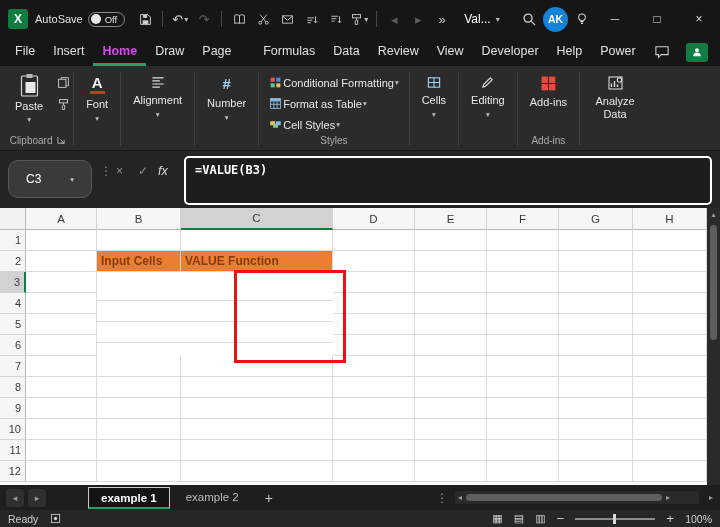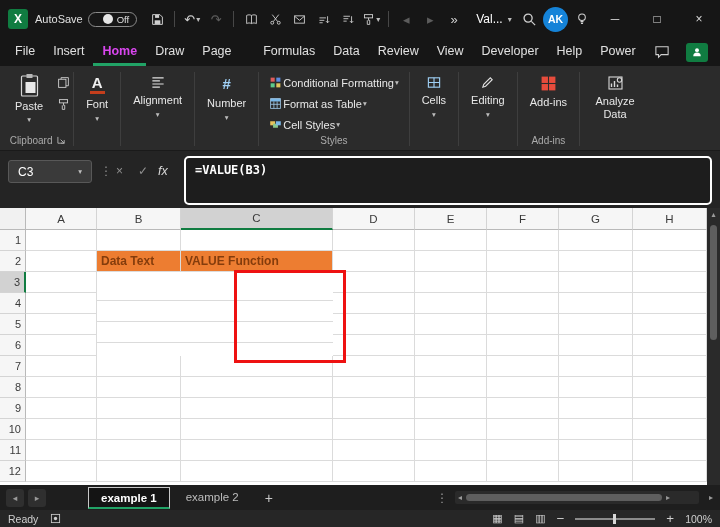--- a/index.html
+++ b/index.html
@@ -9,21 +9,21 @@
   button { background:none; border:0; font-family:inherit; cursor:default; }
 
   
   .titlebar { position:absolute; top:0; left:0; right:0; height:38px; background:#161616;
               display:flex; align-items:center; color:#d8d8d8; }
   .excel-logo { width:20px; height:20px; background:#107C41; border-radius:3px; color:#fff;
                 font-weight:bold; font-size:12px; display:flex; align-items:center; justify-content:center;
                 margin:0 7px 0 8px; flex:none; }
   .autosave { display:flex; align-items:center; gap:5px; color:#e0e0e0; font-size:11px; margin-right:8px; }
   .pill { display:flex; align-items:center; gap:4px; border:1px solid #8a8a8a; border-radius:9px;
-          padding:1px 7px 1px 14px; font-size:9.5px; color:#e0e0e0; }
+          padding:1px 7px 1px 2px; font-size:9.5px; color:#e0e0e0; }
   .knob { width:10px; height:10px; border-radius:50%; background:#e6e6e6; }
   .tb-btn { color:#cfcfcf; font-size:13px; height:28px; min-width:24px; display:flex;
             align-items:center; justify-content:center; gap:1px; }
   .tb-btn .cd { font-size:8px; color:#bdbdbd; }
   .tb-btn.dim { opacity:.38; }
   .tb-sep { width:1px; height:16px; background:#474747; margin:0 5px; flex:none; }
   .doc-title { color:#fff; font-size:12px; display:flex; align-items:center; gap:5px; margin-left:10px; }
   .doc-title .cd { font-size:8px; color:#bdbdbd; }
   .spacer { flex:1; }
   .avatar { width:25px; height:25px; border-radius:50%; background:#1583D8; color:#fff; font-size:10.5px;
@@ -61,23 +61,23 @@
   .style-rows { display:flex; flex-direction:column; padding-top:4px; }
   .style-row { display:flex; align-items:center; gap:1px; font-size:11px; color:#e8e8e8;
                height:21px; padding:0 7px; }
   .style-row .lab { white-space:nowrap; }
   .analyze { width:64px; text-align:center; }
   .analyze .lab2 { font-size:11px; line-height:13px; }
 
   
   .formulabar { position:absolute; top:150px; left:0; right:0; height:58px; background:#242424;
                 border-top:1px solid #1a1a1a; }
-  .namebox { position:absolute; left:8px; top:9px; width:84px; height:23px; background:#3a3a3a;
-             border:1px solid #585858; border-radius:3px; color:#fff; font-size:12px; display:flex;
-             align-items:center; justify-content:space-between; padding:0 9px; }
+  .namebox { position:absolute; left:8px; top:9px; width:84px; height:38px; background:#3a3a3a;
+             border:1px solid #585858; border-radius:10px; color:#fff; font-size:12px; display:flex;
+             align-items:center; justify-content:space-between; padding:0 17px; }
   .fb-glyph { position:absolute; top:13px; font-size:12px; color:#8f8f8f; }
   .fx { font-style:italic; color:#d8d8d8; font-size:12.5px; }
   .formula-input { position:absolute; left:184px; right:8px; top:5px; height:49px;
                    border:2px solid #ffffff; border-radius:5px; background:#1d1d1d; color:#ffffff;
                    font-family:"DejaVu Sans Mono", monospace; font-size:12px; padding:5px 9px;font-weight:bold; }
 
   
   .gridwrap { position:absolute; top:208px; left:0; width:720px; height:277px; background:#1e1e1e; }
   .sheet { position:absolute; left:0; top:0; width:707px; height:277px; background:#fff; }
   .grid-hrow { display:flex; height:22px; }
@@ -443,21 +443,21 @@
           <div class="cell" style="width: 152px;"></div>
           <div class="cell" style="width: 82px;"></div>
           <div class="cell" style="width: 72px;"></div>
           <div class="cell" style="width: 72px;"></div>
           <div class="cell" style="width: 74px;"></div>
           <div class="cell" style="width: 74px;"></div>
         </div>
         <div class="grid-row">
           <div class="rhead">2</div>
           <div class="cell" style="width: 71px;"></div>
-          <div class="cell orange" style="width: 84px;">Data Text</div>
+          <div class="cell orange" style="width: 84px;">Input Cells</div>
           <div class="cell orange" style="width: 152px;">VALUE Function</div>
           <div class="cell" style="width: 82px;"></div>
           <div class="cell" style="width: 72px;"></div>
           <div class="cell" style="width: 72px;"></div>
           <div class="cell" style="width: 74px;"></div>
           <div class="cell" style="width: 74px;"></div>
         </div>
         <div class="grid-row">
           <div class="rhead sel">3</div>
           <div class="cell" style="width: 71px;"></div>

